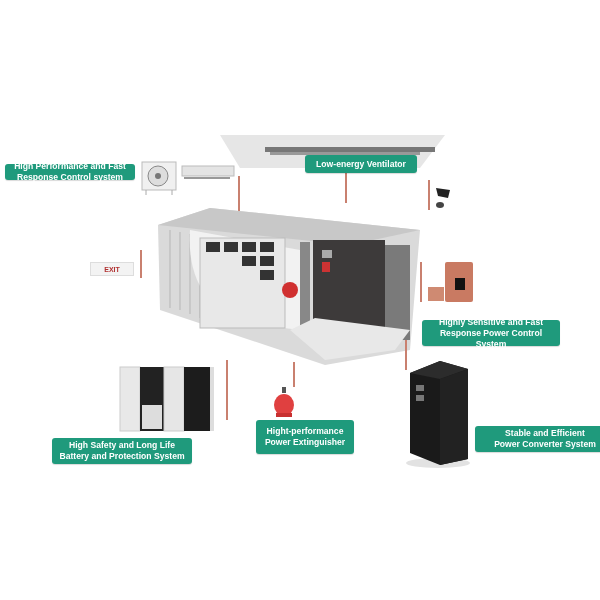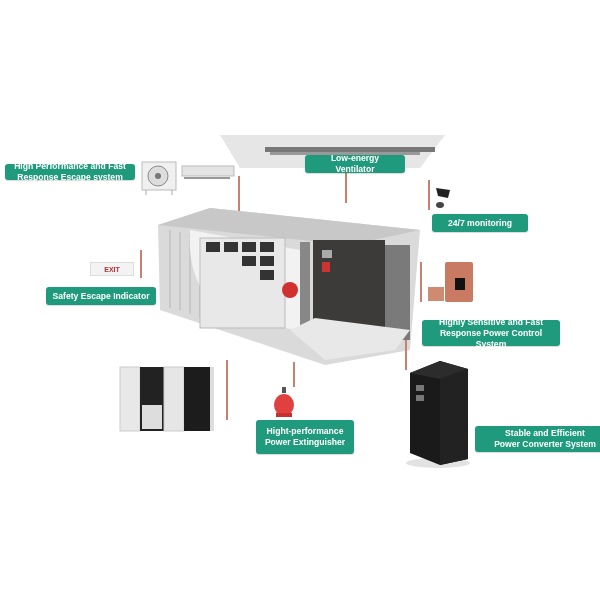--- a/index.html
+++ b/index.html
@@ -106,33 +106,30 @@
   <svg class="abs" style="left:400px;top:355px" width="75" height="115">
     <ellipse cx="38" cy="108" rx="32" ry="5" fill="#e2e2e2"></ellipse>
     <polygon points="10,18 40,6 68,14 68,104 40,110 10,98" fill="#1a1a1a"></polygon>
     <polygon points="10,18 40,6 68,14 40,24" fill="#2c2c2c"></polygon>
     <polygon points="40,24 68,14 68,104 40,110" fill="#222"></polygon>
     <rect x="16" y="30" width="8" height="6" fill="#777"></rect>
     <rect x="16" y="40" width="8" height="6" fill="#777"></rect>
   </svg>
 
   <div class="label" style="left:5px;top:164px;width:130px;height:16px">
-    <div><span>High Performance and Fast</span><br><span>Response Escape system</span></div>
+    <div><span>High Performance and Fast</span><br><span>Response Control system</span></div>
   </div>
-  <div class="label" style="left:305px;top:155px;width:100px;height:18px">
+  <div class="label" style="left:305px;top:155px;width:112px;height:18px">
     <span>Low-energy Ventilator</span>
-  </div>
-  <div class="label" style="left:432px;top:214px;width:96px;height:18px">
-    <span>24/7 monitoring</span>
-  </div>
-  <div class="label" style="left:46px;top:287px;width:110px;height:18px">
-    <span>Safety Escape Indicator</span>
   </div>
   <div class="label" style="left:422px;top:320px;width:138px;height:26px">
     <div><span>Highly Sensitive and Fast</span><br><span>Response Power Control System</span></div>
+  </div>
+  <div class="label" style="left:52px;top:438px;width:140px;height:26px">
+    <div><span>High Safety and Long Life</span><br><span>Battery and Protection System</span></div>
   </div>
   <div class="label" style="left:256px;top:420px;width:98px;height:34px">
     <div><span>Hight-performance</span><br><span>Power Extinguisher</span></div>
   </div>
   <div class="label" style="left:475px;top:426px;width:140px;height:26px">
     <div><span>Stable and Efficient</span><br><span>Power Converter System</span></div>
   </div>
 </div>
 
 </body></html>

